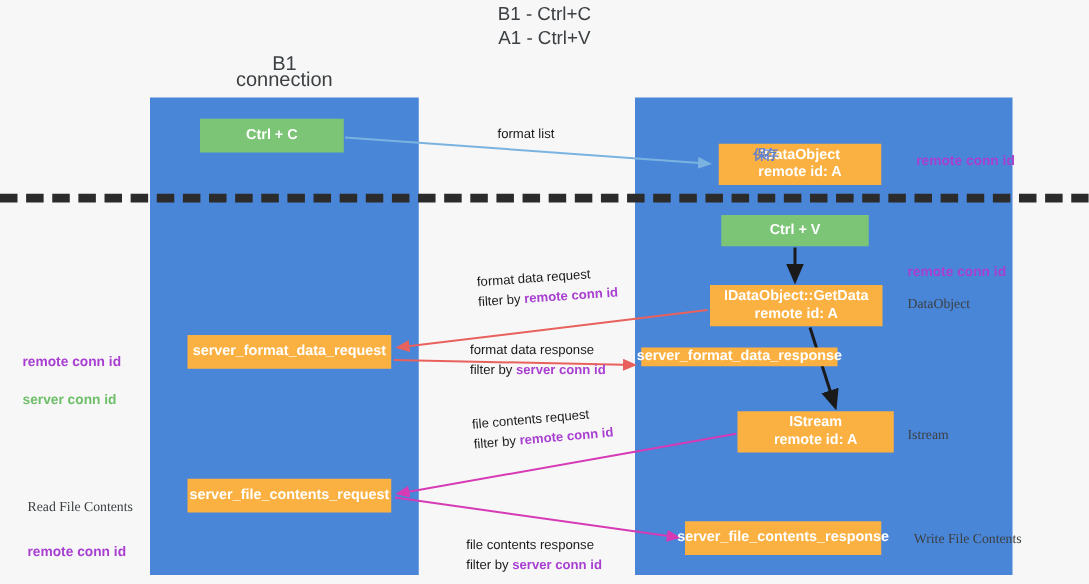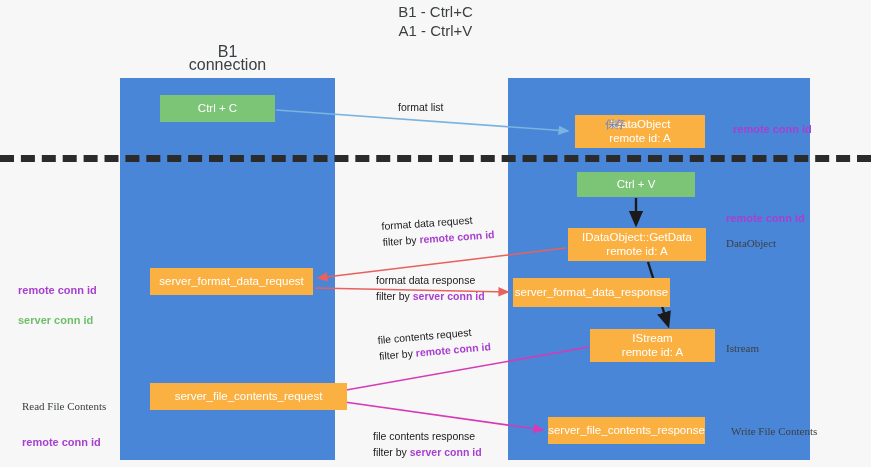--- a/index.html
+++ b/index.html
@@ -26,33 +26,33 @@
     position:absolute;text-align:center;font-size:16px;color:#3c4043;
     line-height:13px;white-space:pre-line;
   }
   #head-b1{left:120px;top:45px;width:215px;}
   #head-a1{left:508px;top:45px;width:302px;}
 
   
   .node{
     position:absolute;display:flex;align-items:center;justify-content:center;
     text-align:center;color:#ffffff;font-size:11.5px;line-height:13.5px;
-    white-space:pre-line;box-sizing:border-box;padding:5px 4px;
+    white-space:pre-line;box-sizing:border-box;padding:5px 4px;font-weight:bold;
   }
   .orange{background:#fbb142;}
   .green{background:#7cc576;}
 
   #n-ctrlc   {left:160px;top:95px;width:115px;height:27px;}
   #n-store   {left:575px;top:115px;width:130px;height:33px;}
   #n-ctrlv   {left:577px;top:172px;width:118px;height:25px;}
   #n-getdata {left:568px;top:228px;width:138px;height:33px;}
   #n-sfdreq  {left:150px;top:268px;width:163px;height:27px;}
-  #n-sfdres  {left:513px;top:278px;width:157px;height:29px;}
+  #n-sfdres  {left:513px;top:278px;width:157px;height:15px;}
   #n-istream {left:590px;top:329px;width:125px;height:33px;}
-  #n-sfcreq  {left:150px;top:383px;width:197px;height:27px;}
+  #n-sfcreq  {left:150px;top:383px;width:163px;height:27px;}
   #n-sfcres  {left:548px;top:417px;width:157px;height:27px;}
 
   
   #n-store .overlap{position:relative;}
   #n-store .cjk{
     position:absolute;left:-4px;top:0;font-size:11px;color:#5f7fd0;
     letter-spacing:-2px;
     text-align:right;
   }
 

